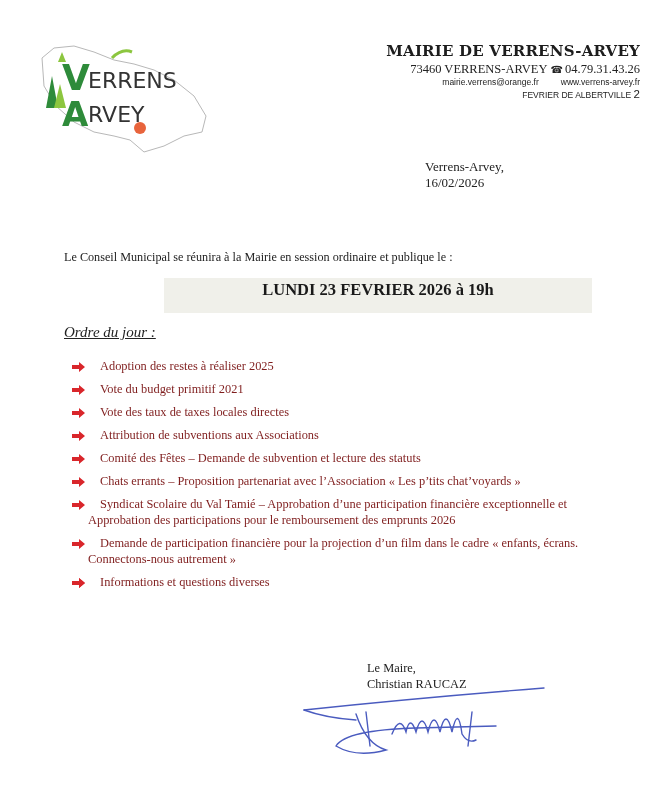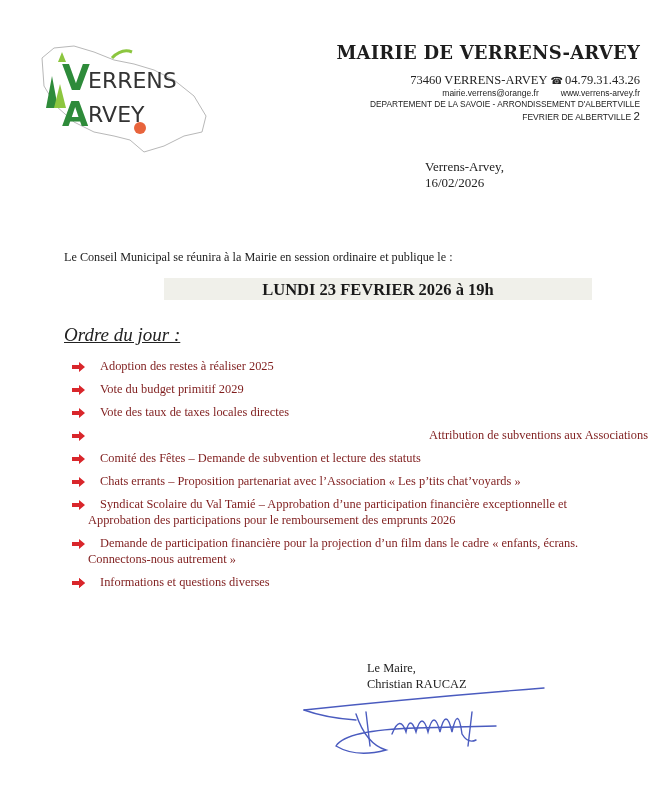--- a/index.html
+++ b/index.html
@@ -1,37 +1,37 @@
 <!DOCTYPE html>
 <html><head>
 <meta charset="utf-8">
 <style>
   html, body { margin: 0; padding: 0; background: #ffffff; }
   body { width: 668px; height: 798px; position: relative; overflow: hidden; color: #1a1a1a; }
 
   #logo { position: absolute; left: 34px; top: 36px; width: 180px; height: 118px; }
 
   #header { position: absolute; right: 28px; top: 42px; text-align: right; }
-  #header .title { font-family: "DejaVu Serif", "Liberation Serif", serif; font-weight: bold; font-size: 18px; letter-spacing: 0.2px; color: #1d1d1d; margin-bottom: 10px; }
+  #header .title { font-family: "DejaVu Serif", "Liberation Serif", serif; font-weight: bold; font-size: 15px; letter-spacing: 0.2px; color: #1d1d1d; margin-bottom: 2px; }
   #header .addr { font-family: "Liberation Serif", serif; font-size: 12.5px; color: #222; line-height: 14px; }
   #header .addr .phone-icon { font-size: 10px; margin: 0 2px 0 3px; }
   #header .contact { font-family: "Liberation Sans", sans-serif; font-size: 8.5px; color: #222; line-height: 11px; }
   #header .contact span + span { margin-left: 22px; }
   #header .dept { font-family: "Liberation Sans", sans-serif; font-size: 8.3px; color: #222; line-height: 11px; }
   #header .canton { font-family: "Liberation Sans", sans-serif; font-size: 8.5px; color: #222; line-height: 12px; }
   #header .canton .num { font-size: 11.5px; }
 
   #place-date { position: absolute; left: 425px; top: 159px; font-family: "Liberation Serif", serif; font-size: 13px; line-height: 16px; color: #222; }
 
   #intro { position: absolute; left: 64px; top: 250px; font-family: "Liberation Serif", serif; font-size: 12.2px; color: #222; }
 
-  #meeting-banner { position: absolute; left: 164px; top: 278px; width: 428px; height: 22px; background: #f0f0ea; }
+  #meeting-banner { position: absolute; left: 164px; top: 278px; width: 428px; height: 35px; background: #f0f0ea; }
   #meeting-date { position: absolute; left: 0; right: 0; top: 2px; text-align: center; font-family: "Liberation Serif", serif; font-weight: bold; font-size: 16.5px; color: #1a1a1a; }
 
-  #agenda-title { position: absolute; left: 64px; top: 324px; font-family: "Liberation Serif", serif; font-style: italic; font-size: 19px; text-decoration: underline; color: #222; }
+  #agenda-title { position: absolute; left: 64px; top: 324px; font-family: "Liberation Serif", serif; font-style: italic; font-size: 15px; text-decoration: underline; color: #222; }
 
   #agenda { position: absolute; left: 68px; top: 358px; width: 580px; list-style: none; margin: 0; padding: 0; font-family: "Liberation Serif", serif; font-size: 12.4px; color: #7f1d1d; }
   #agenda li { position: relative; padding-left: 32px; line-height: 16px; }
   #agenda .arrow { position: absolute; left: 4px; top: 4px; width: 14px; height: 10px; }
   #agenda .cont { display: block; margin-left: -12px; }
   #agenda sup { font-size: 7px; vertical-align: 5px; }
 
   #signature-block { position: absolute; left: 367px; top: 660px; font-family: "Liberation Serif", serif; font-size: 12.4px; line-height: 16px; color: #222; }
   #signature { position: absolute; left: 296px; top: 684px; width: 260px; height: 80px; }
 </style>
@@ -54,21 +54,20 @@
 </svg>
 
 <div id="header">
   <div class="title">MAIRIE DE VERRENS-ARVEY</div>
   <div class="addr">
     <span>73460 VERRENS-ARVEY</span><span class="phone-icon">☎</span><span>04.79.31.43.26</span>
   </div>
   <div class="contact">
     <span>mairie.verrens@orange.fr</span><span>www.verrens-arvey.fr</span>
   </div>
-  <div class="dept">DEPARTEMENT DE LA SAVOIE   -  ARRONDISSEMENT D'ALBERTVILLE</div>
   <div class="canton">
     <span>FEVRIER DE ALBERTVILLE</span> <span class="num">2</span>
   </div>
 </div>
 
 <div id="place-date">
   <div>Verrens-Arvey,</div>
   <div>16/02/2026</div>
 </div>
 
@@ -78,25 +77,25 @@
   <div id="meeting-date">LUNDI 23 FEVRIER 2026 à 19h</div>
 </div>
 
 <div id="agenda-title">Ordre du jour :</div>
 <ul id="agenda">
     <li style="margin-top: 0px;"><svg class="arrow" viewBox="0 0 14 10">
         <path d="M0,3 L7,3 L7,0 L13,5 L7,10 L7,7 L0,7 Z" fill="#d9262b"></path>
       </svg><span>Adoption des restes à réaliser 2025</span></li>
     <li style="margin-top: 7px;"><svg class="arrow" viewBox="0 0 14 10">
         <path d="M0,3 L7,3 L7,0 L13,5 L7,10 L7,7 L0,7 Z" fill="#d9262b"></path>
-      </svg><span>Vote du budget primitif 2029</span></li>
+      </svg><span>Vote du budget primitif 2021</span></li>
     <li style="margin-top: 7px;"><svg class="arrow" viewBox="0 0 14 10">
         <path d="M0,3 L7,3 L7,0 L13,5 L7,10 L7,7 L0,7 Z" fill="#d9262b"></path>
       </svg><span>Vote des taux de taxes locales directes</span></li>
-    <li style="margin-top: 7px; text-align: right;"><svg class="arrow" viewBox="0 0 14 10">
+    <li style="margin-top: 7px;"><svg class="arrow" viewBox="0 0 14 10">
         <path d="M0,3 L7,3 L7,0 L13,5 L7,10 L7,7 L0,7 Z" fill="#d9262b"></path>
       </svg><span>Attribution de subventions aux Associations</span></li>
     <li style="margin-top: 7px;"><svg class="arrow" viewBox="0 0 14 10">
         <path d="M0,3 L7,3 L7,0 L13,5 L7,10 L7,7 L0,7 Z" fill="#d9262b"></path>
       </svg><span>Comité des Fêtes – Demande de subvention et lecture des statuts</span></li>
     <li style="margin-top: 7px;"><svg class="arrow" viewBox="0 0 14 10">
         <path d="M0,3 L7,3 L7,0 L13,5 L7,10 L7,7 L0,7 Z" fill="#d9262b"></path>
       </svg><span>Chats errants – Proposition partenariat avec l’Association « Les p’tits chat’voyards »</span></li>
     <li style="margin-top: 7px;"><svg class="arrow" viewBox="0 0 14 10">
         <path d="M0,3 L7,3 L7,0 L13,5 L7,10 L7,7 L0,7 Z" fill="#d9262b"></path>

